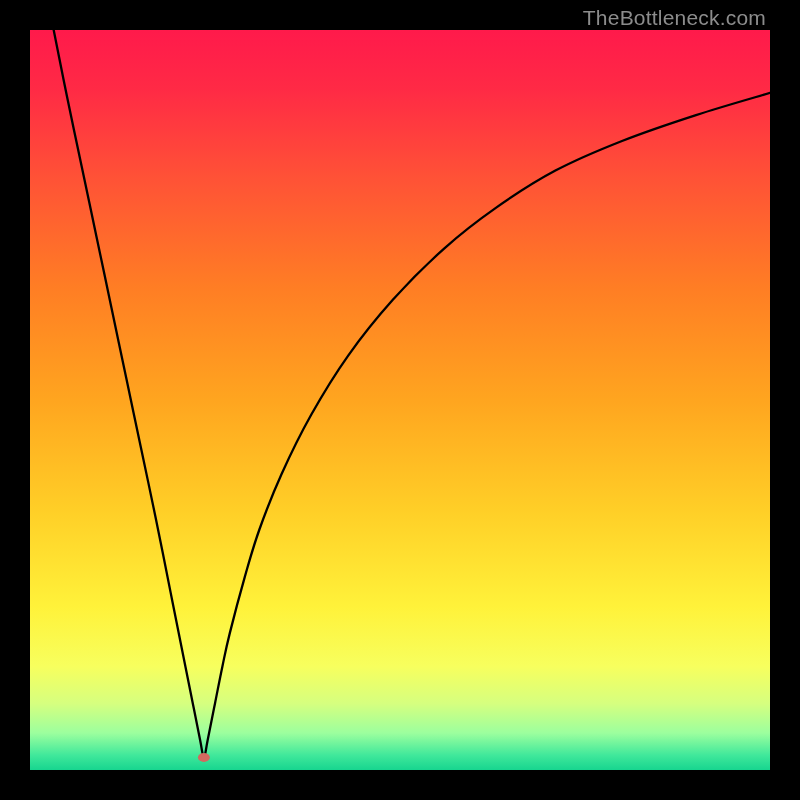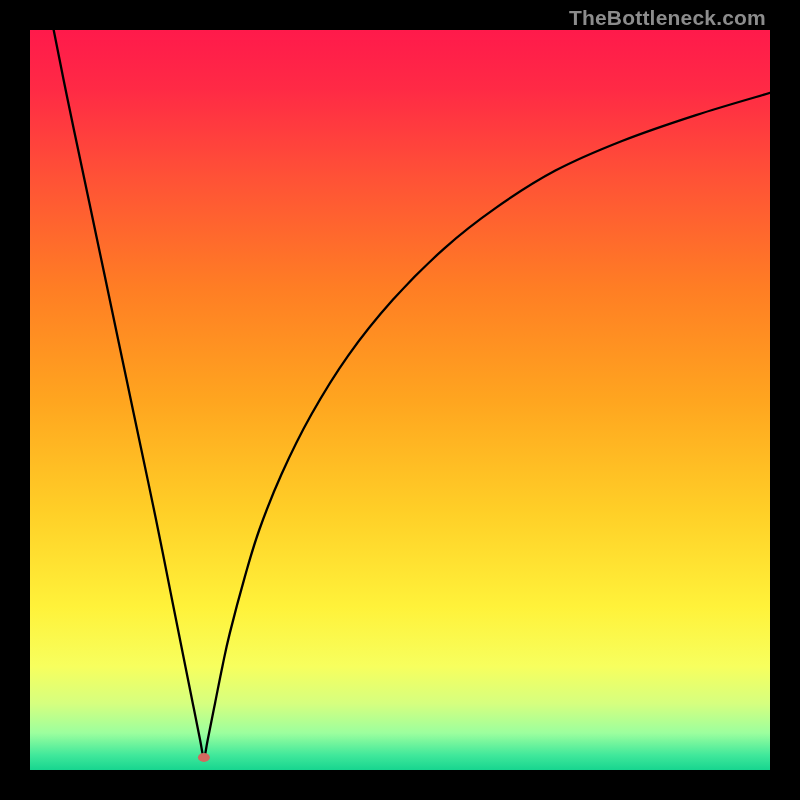--- a/index.html
+++ b/index.html
@@ -24,21 +24,21 @@
     width: 740px;
     height: 740px;
     overflow: hidden;
   }
   .watermark {
     position: absolute;
     top: 6px;
     right: 34px;
     color: #8c8c8c;
     font-size: 21px;
-    font-weight: 700;
+    font-weight: 400;
     letter-spacing: 0.2px;
   }
   svg { display: block; }
 </style>
 </head>
 <body>
 
 <div class="frame">
   <div class="watermark">TheBottleneck.com</div>
   <div class="plot-area">

